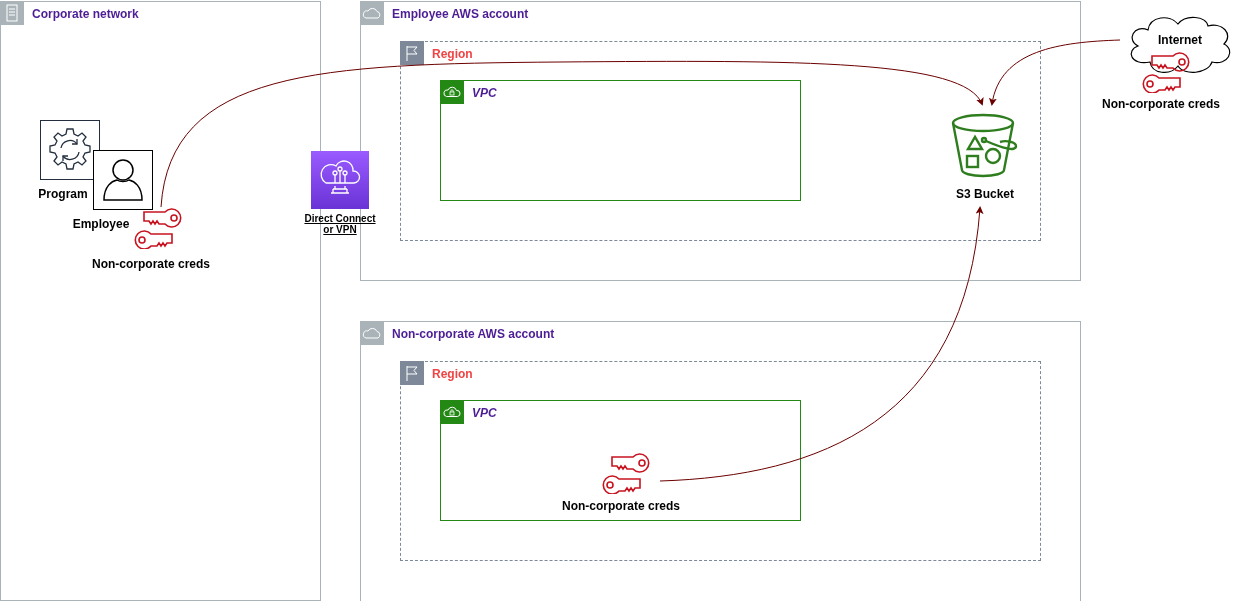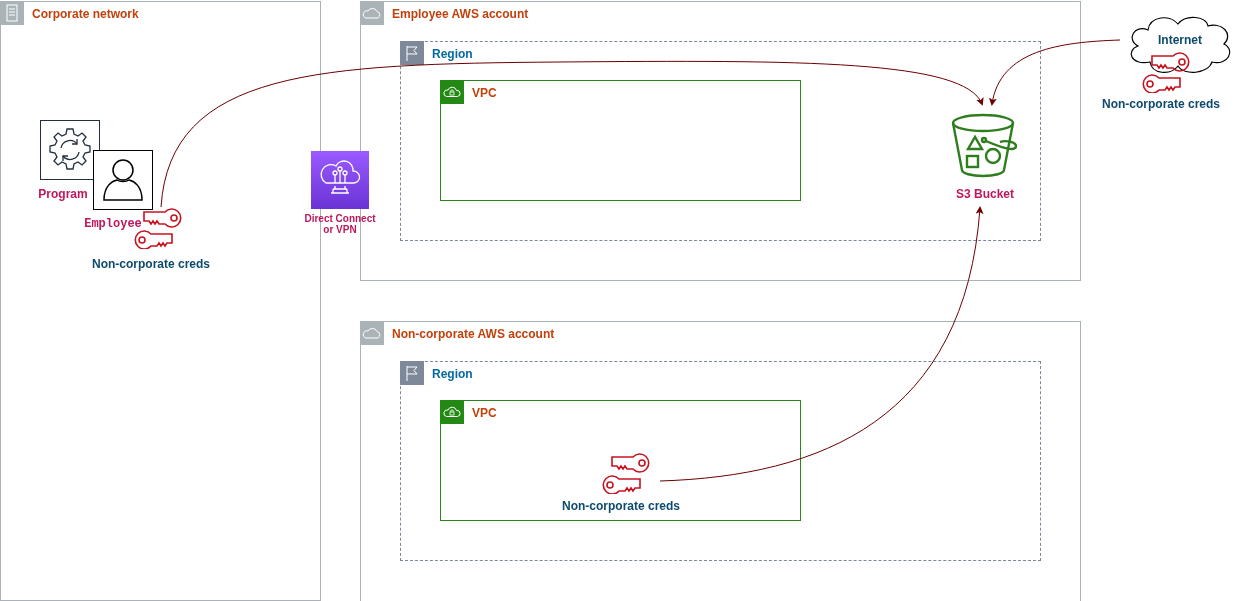--- a/index.html
+++ b/index.html
@@ -1,29 +1,29 @@
 <!DOCTYPE html>
 <html><head>
   <meta charset="utf-8">
   <style>
     html, body { margin: 0; padding: 0; background: #ffffff; }
     body { width: 1241px; height: 601px; position: relative; overflow: hidden;
            font-family: "Liberation Sans", sans-serif; }
     .abs { position: absolute; }
     .group { position: absolute; box-sizing: border-box; border: 1px solid #aab4b8; }
     .group.dashed { border: 1px dashed #7d8998; }
-    .group.vpc { border: 1px solid #248814; }
+    .group.vpc { border: 1px solid #248814; font-style: italic; }
     .group-icon { position: absolute; left: -1px; top: -1px; width: 24px; height: 24px;
                   display: flex; align-items: center; justify-content: center; }
     .group-label { position: absolute; left: 31px; top: 5px; font-size: 12px; font-weight: bold;
-                   color: #c2410c; white-space: nowrap; }
-    .region-label { color: #0369a1; }
-    .lbl { position: absolute; font-size: 12px; font-weight: bold; color: #be185d;
+                   color: #4c1d95; white-space: nowrap; }
+    .region-label { color: #ef4444; }
+    .lbl { position: absolute; font-size: 12px; font-weight: bold; color: #000000;
            white-space: nowrap; text-align: center; }
-    .lbl.black { color: #0c4a6e; }
+    .lbl.black { color: #000000; }
     .small { font-size: 10px; line-height: 11px; }
     svg.overlay { position: absolute; left: 0; top: 0; pointer-events: none; }
   </style>
 </head>
 <body>
 
 <div class="group" style="left:0; top:1px; width:321px; height:600px;">
   <div class="group-icon" style="background:#aab4b8;">
     <svg width="14" height="18" viewBox="0 0 14 18">
         <rect x="2" y="1" width="10" height="16" fill="none" stroke="#fff" stroke-width="1"></rect>
@@ -107,21 +107,21 @@
 </div>
 <div class="lbl" style="left:34px; top:187px; width:58px;">Program</div>
 
 <div class="abs" style="left:93px; top:150px; width:60px; height:60px;">
   <svg width="60" height="60" viewBox="0 0 60 60" style="position:absolute;left:0;top:0;">
     <rect x="0.5" y="0.5" width="59" height="59" fill="#fff" stroke="#000"></rect>
     <circle cx="30" cy="20" r="10" fill="none" stroke="#000" stroke-width="1.5"></circle>
     <path d="M11 50 C11 36 19 31 24 30 C27 32 33 32 36 30 C41 31 49 36 49 50 Z" fill="none" stroke="#000" stroke-width="1.5"></path>
   </svg>
 </div>
-<div class="lbl" style="left:82px; top:217px; width:62px;font-family:Liberation Mono, monospace;">Employee</div>
+<div class="lbl" style="left:70px; top:217px; width:62px;">Employee</div>
 
 <svg class="abs" style="left:130px; top:207px;" width="56" height="42" viewBox="0 0 56 42">
   <g fill="none" stroke="#c7131f" stroke-width="1.6">
     <path d="M14 5 H35 A9 9 0 1 1 35 17 H29 L27 14 L25 17 L23 14 L21 17 L19 14 L14 14 Z"></path>
     <circle cx="44" cy="11" r="3"></circle>
     <path d="M42 27 H21 A9 9 0 1 0 21 39 H27 L29 36 L31 39 L33 36 L35 39 L37 36 L42 36 Z"></path>
     <circle cx="12" cy="33" r="3"></circle>
   </g>
 </svg>
 <div class="lbl black" style="left:88px; top:257px; width:126px;">Non-corporate creds</div>
@@ -131,21 +131,21 @@
     <g fill="none" stroke="#fff" stroke-width="1.3">
       <path d="M15 32 H43 A6 6 0 0 0 42 20 A9 9 0 0 0 25 15 A7 7 0 0 0 15 32 Z"></path>
       <circle cx="24" cy="22" r="2"></circle>
         <circle cx="29" cy="18" r="2"></circle>
         <circle cx="34" cy="22" r="2"></circle>
       <path d="M24 24 V32 M29 20 V32 M34 24 V32"></path>
       <path d="M22 38 H36 M20 42 H38 M22 38 V42 M36 38 V42 M24 35 V38 M34 35 V38"></path>
     </g>
   </svg>
 </div>
-<div class="lbl small" style="left:298px; top:213px; width:84px;">
+<div class="lbl small" style="left:298px; top:213px; width:84px;text-decoration:underline;">
   <div>Direct Connect</div>
   <div>or VPN</div>
 </div>
 
 <svg class="abs" style="left:950px; top:108px;" width="72" height="72" viewBox="0 0 72 72">
   <g fill="none" stroke="#2e7d1e" stroke-width="2.4">
     <ellipse cx="33" cy="15" rx="30" ry="8"></ellipse>
     <path d="M3 15 L12 62 A21 6 0 0 0 54 62 L63 15"></path>
     <path d="M18 41 L25 29 L32 41 Z"></path>
     <rect x="17" y="48" width="11" height="11"></rect>

